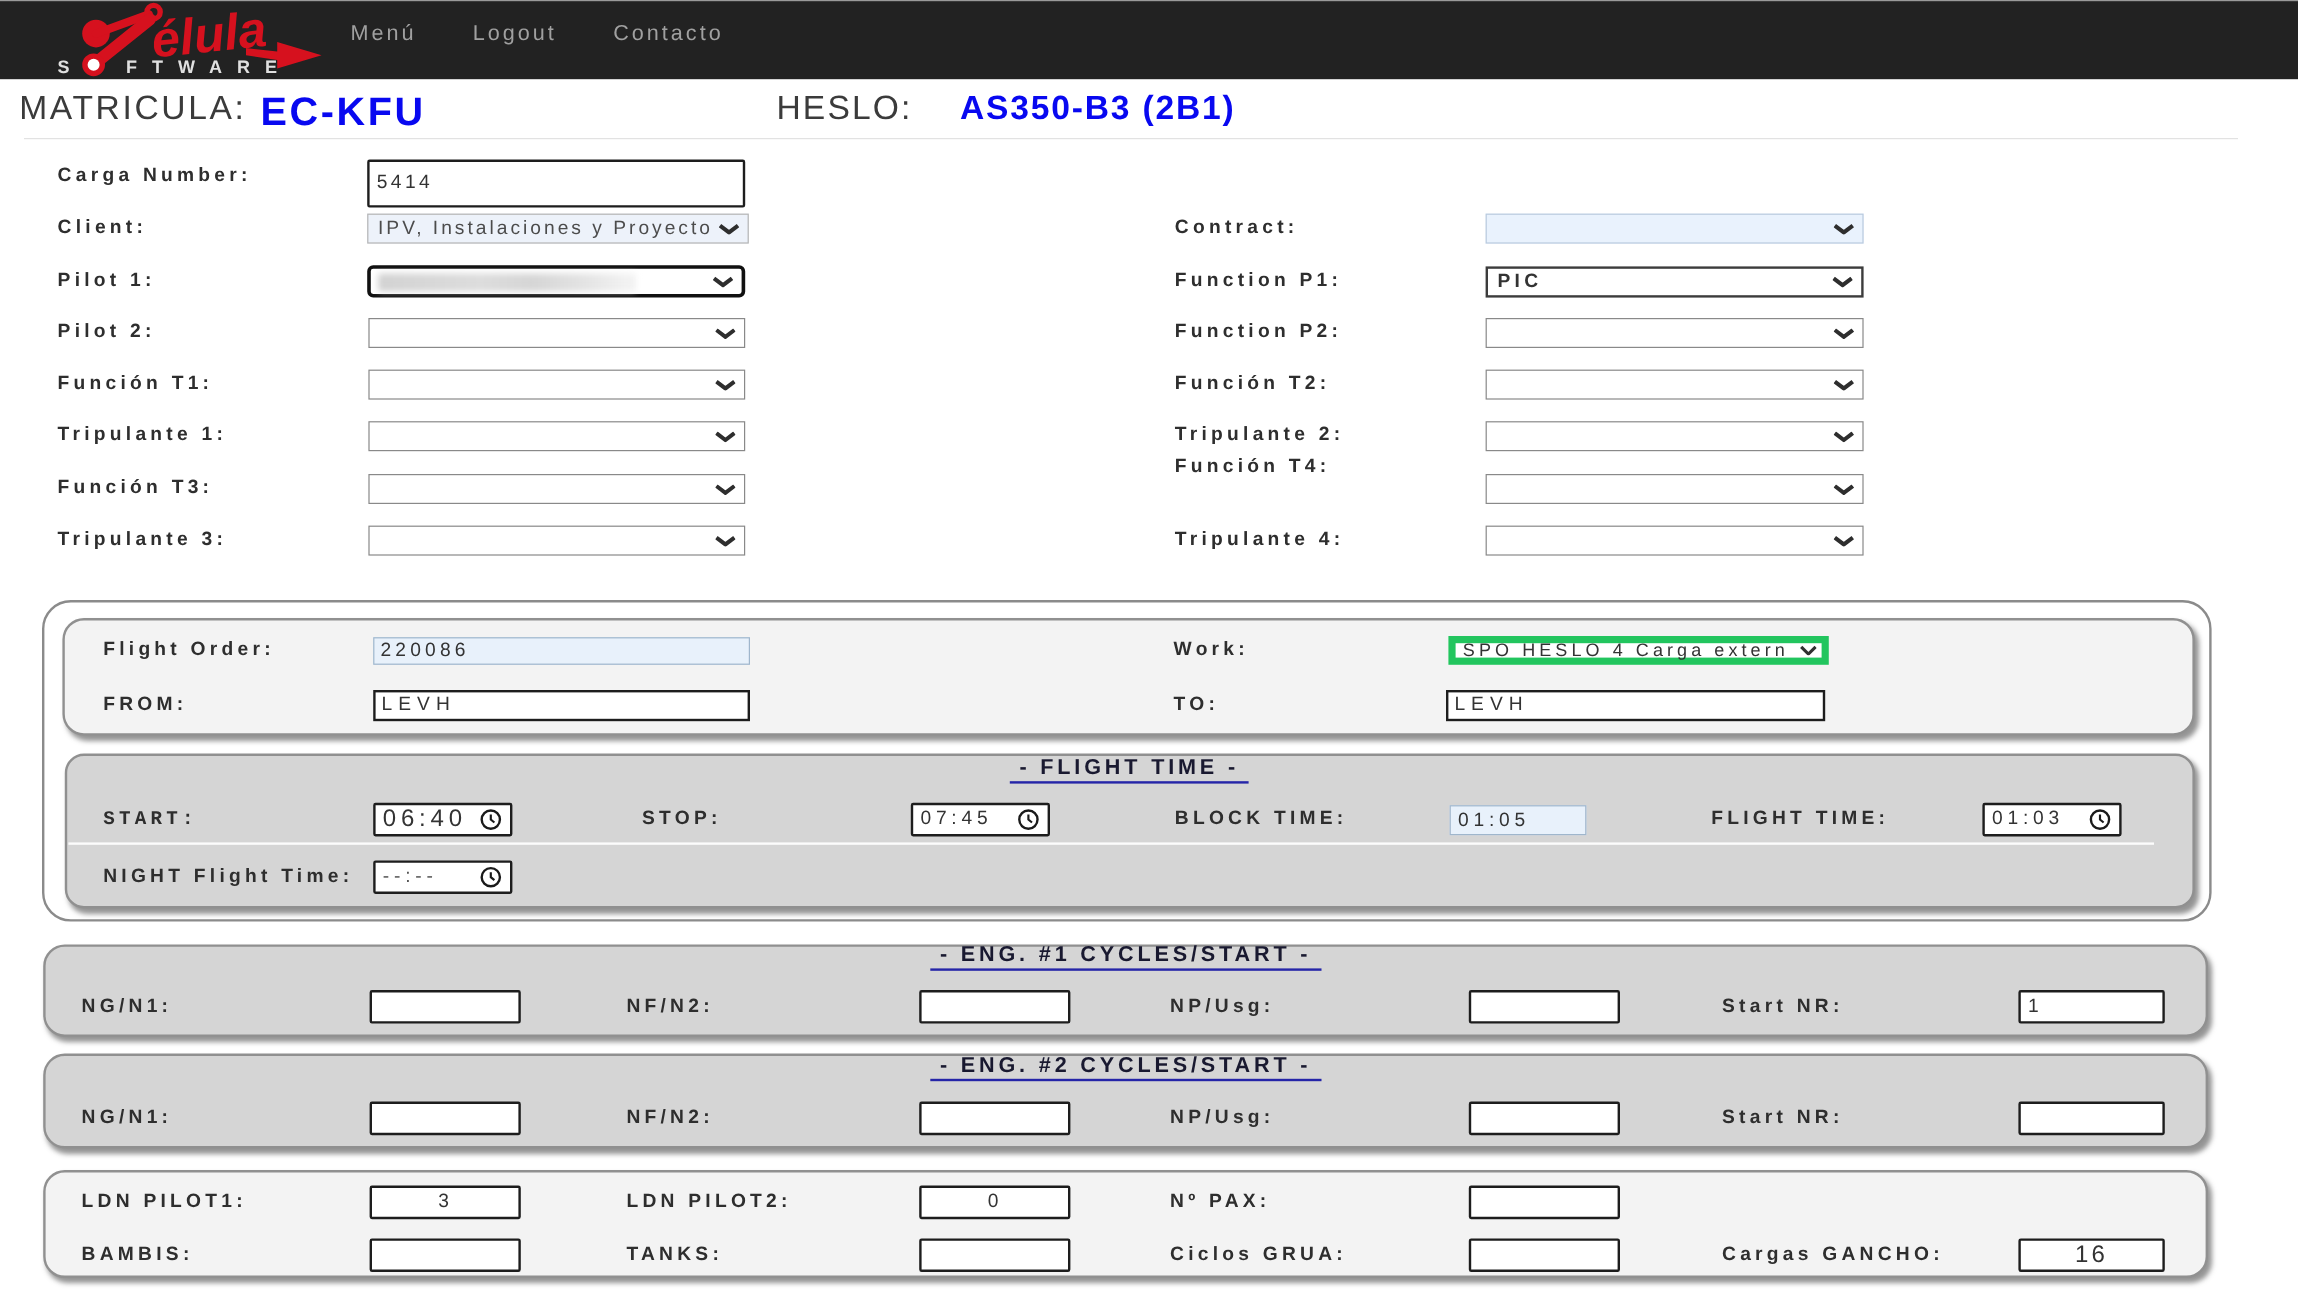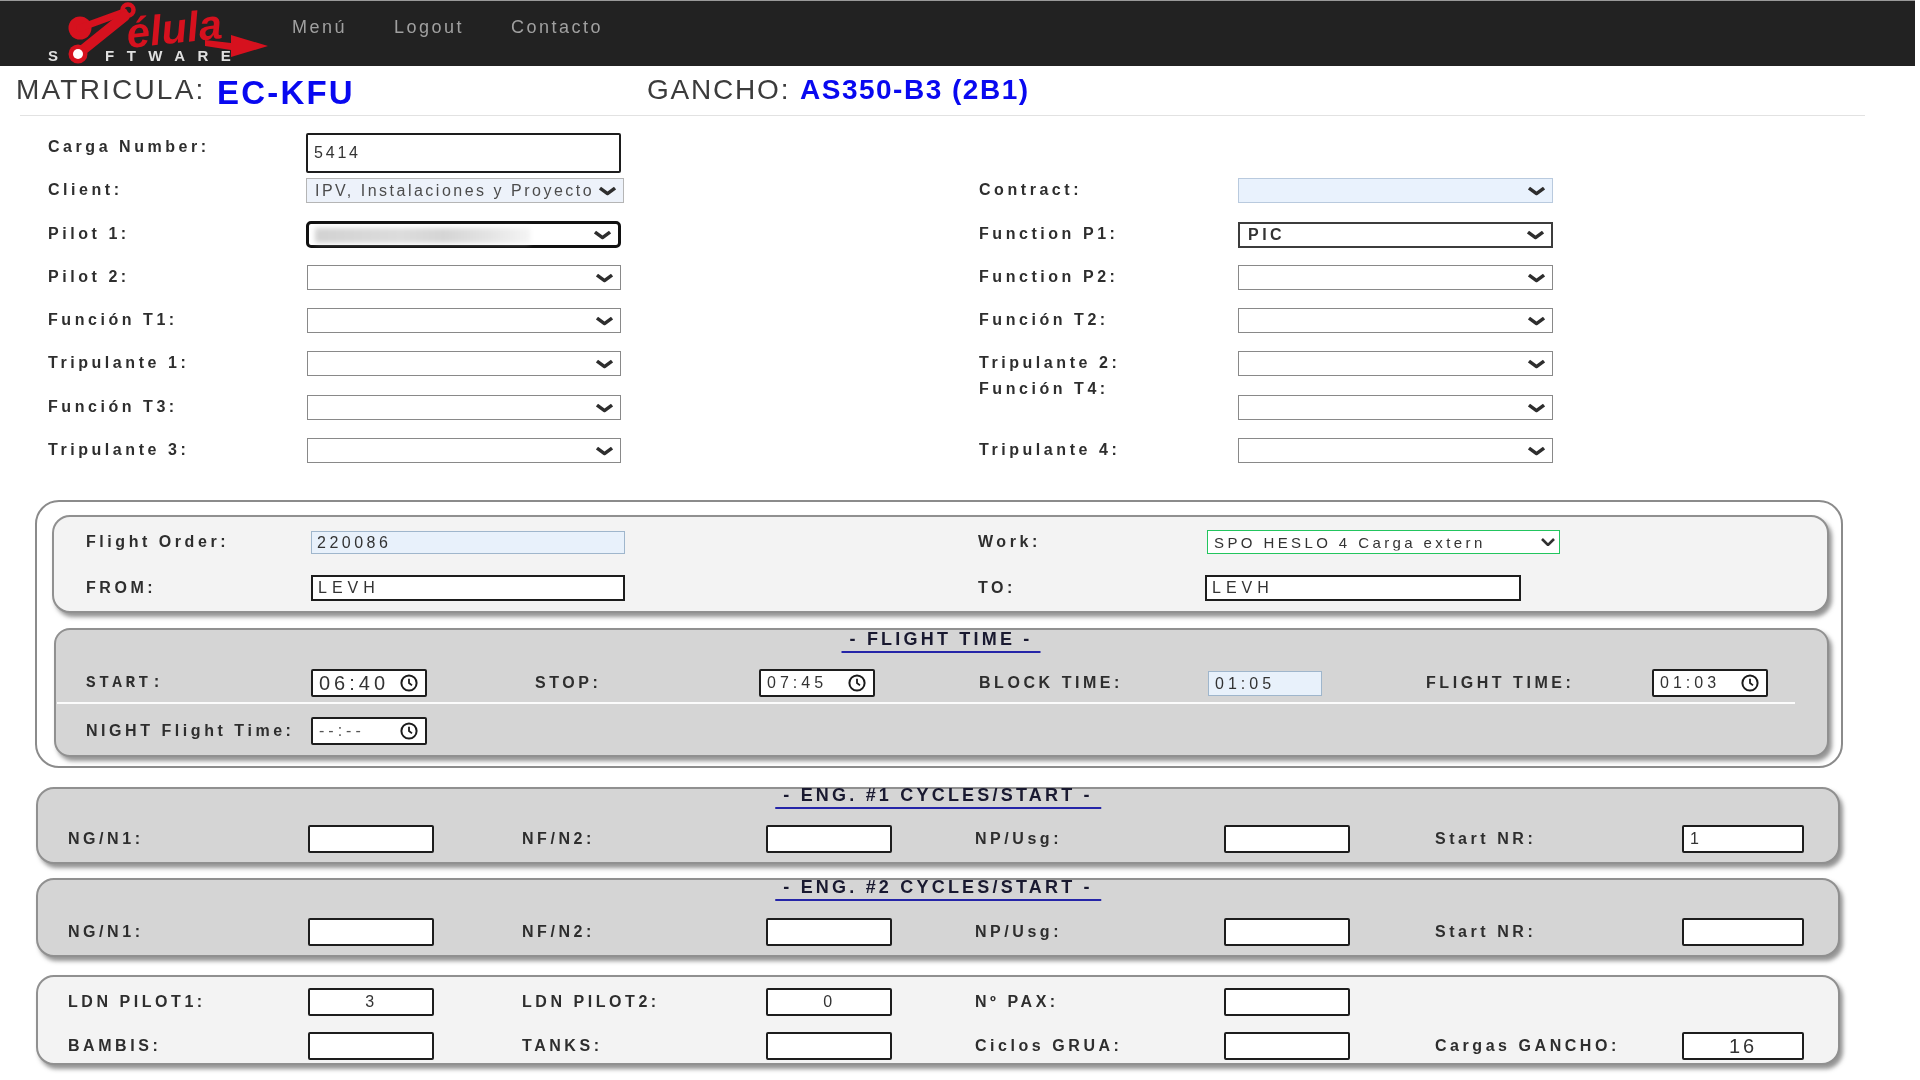--- a/index.html
+++ b/index.html
@@ -39,21 +39,21 @@
   <text x="48" y="61" font-family="Liberation Sans, sans-serif" font-size="15" font-weight="bold" fill="#e0e0e0" letter-spacing="11">S</text>
   <text x="105" y="61" font-family="Liberation Sans, sans-serif" font-size="15" font-weight="bold" fill="#e0e0e0" letter-spacing="12.5">FTWARE</text>
 </svg>
 
 <div class="abs" style="left:292px;top:17px;font-size:18px;letter-spacing:2.5px;color:#a0a0a0;">Menú</div>
 <div class="abs" style="left:394px;top:17px;font-size:18px;letter-spacing:2.5px;color:#a0a0a0;">Logout</div>
 <div class="abs" style="left:511px;top:17px;font-size:18px;letter-spacing:2.5px;color:#a0a0a0;">Contacto</div>
 
 <div class="abs" style="left:16px;top:74px;font-size:28px;color:#3b3b3b;letter-spacing:2.2px;">MATRICULA:</div>
 <div class="abs" style="left:217px;top:74px;font-size:33px;color:#0808f0;font-weight:bold;letter-spacing:2.2px;">EC-KFU</div>
-<div class="abs" style="left:647px;top:74px;font-size:28px;color:#3b3b3b;letter-spacing:1.8px;">GANCHO:</div>
+<div class="abs" style="left:647px;top:74px;font-size:28px;color:#3b3b3b;letter-spacing:1.8px;">HESLO:</div>
 <div class="abs" style="left:800px;top:74px;font-size:28px;color:#0808f0;font-weight:bold;letter-spacing:1.5px;">AS350-B3 (2B1)</div>
 
 <div class="abs" style="left:20px;top:115px;width:1845px;height:1px;background:#e2e2e2;"></div>
 
 <div class="lbl" style="left:48px;top:147px;">Carga Number:</div>
 <div class="abs" style="left:306px;top:133px;width:315px;height:40px;border:2.5px solid #1d1d1d;border-radius:2px;background:#fff;">
   <div class="seltext" style="left:6px;">5414</div>
 </div>
 
 <div class="lbl" style="left:48px;top:190px;">Client:</div>
@@ -158,21 +158,21 @@
 </div>
 
 <div class="abs" style="left:35px;top:500px;width:1808px;height:268px;border:2px solid #8b8b8b;border-radius:24px;"></div>
 
 <div class="box" style="left:52px;top:515px;width:1777px;height:98px;background:#f3f3f3;border:2px solid #909090;"></div>
 <div class="lbl" style="left:86px;top:542px;">Flight Order:</div>
 <div class="abs" style="left:311px;top:531px;width:314px;height:23px;background:#e8f1fb;border:1px solid #9fb6cc;">
   <div class="seltext" style="left:5px;font-size:16px;letter-spacing:3.5px;">220086</div>
 </div>
 <div class="lbl" style="left:978px;top:542px;">Work:</div>
-<div class="sel" style="left:1207px;top:530px;width:353px;height:24px;border:1px solid #22c55e;">
+<div class="sel" style="left:1207px;top:530px;width:317px;height:24px;border:6px solid #22c55e;">
   <div class="seltext" style="left:6px;font-size:15px;max-width:283px;overflow:hidden;letter-spacing:3.4px;">SPO HESLO 4 Carga extern</div>
   <svg class="chev" width="14" height="8" style="right:4px;">
       <path d="M1 1 L7 7 L13 1" stroke="#303030" stroke-width="2.6" fill="none"></path>
     </svg>
 </div>
 <div class="lbl" style="left:86px;top:588px;">FROM:</div>
 <div class="abs" style="left:311px;top:575px;width:314px;height:26px;border:2px solid #1d1d1d;background:#fff;">
   <div class="seltext" style="left:5px;font-size:16px;letter-spacing:5px;">LEVH</div>
 </div>
 <div class="lbl" style="left:978px;top:588px;">TO:</div>

